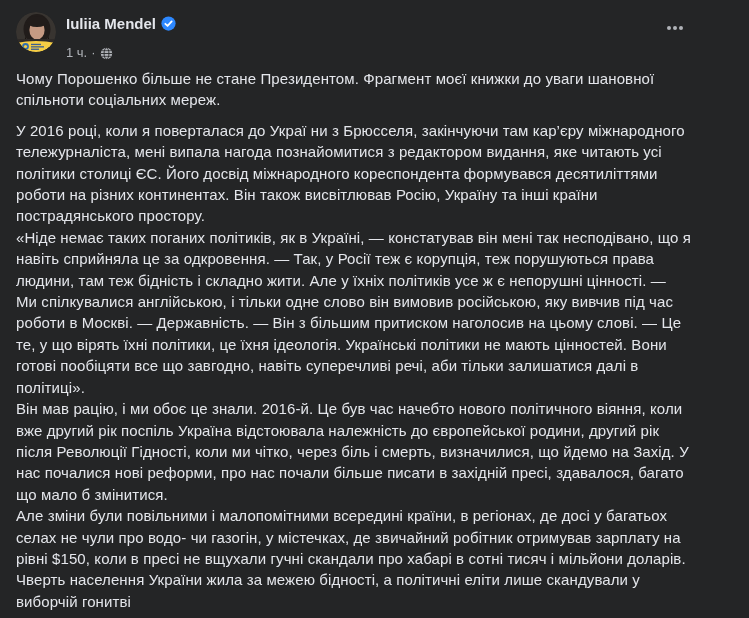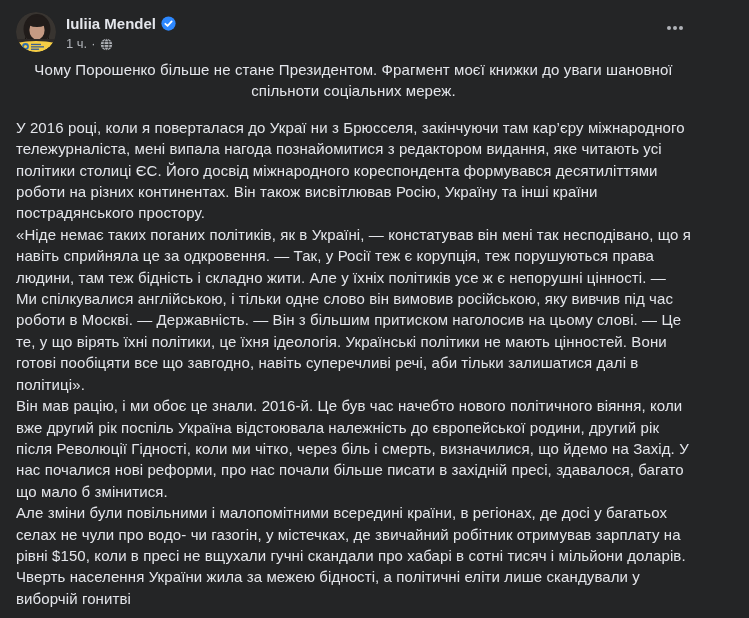--- a/index.html
+++ b/index.html
@@ -20,39 +20,39 @@
   }
   .meta { margin-left:10px; flex:1 1 auto; min-width:0; }
   .name-row { display:flex; align-items:center; gap:5px; padding-top:2px; }
   .name {
     font-size:15px; font-weight:700; color:#e4e6eb;
     cursor:pointer; line-height:19px;
   }
   .badge { display:inline-flex; align-items:center; }
   .sub-row {
     display:flex; align-items:center; gap:4px;
-    margin-top:3px; font-size:13px; color:#b0b3b8; line-height:16px;
+    margin-top:12px; font-size:13px; color:#b0b3b8; line-height:16px;
   }
   .timestamp { cursor:pointer; }
   .sep { color:#b0b3b8; }
   .globe { display:inline-flex; align-items:center; margin-top:1px; }
   .more-btn {
     width:32px; height:32px; flex:0 0 32px;
     display:flex; align-items:center; justify-content:center;
     border-radius:50%; cursor:pointer; margin-top:0px;
   }
 
   
   .content {
     padding:7px 16px 14px 16px;
     font-size:15px; line-height:21.4px; color:#e4e6eb;
     letter-spacing:0.1px;
   }
   .content p { margin:0; }
-  .content p.lead { margin-bottom:15px;text-align:center; }
+  .content p.lead { margin-bottom:9px; }
 </style>
 </head>
 <body>
 
 <div class="card">
 
   <div class="header">
 
     <div class="avatar">
       <svg width="40" height="40" viewBox="0 0 40 40">

